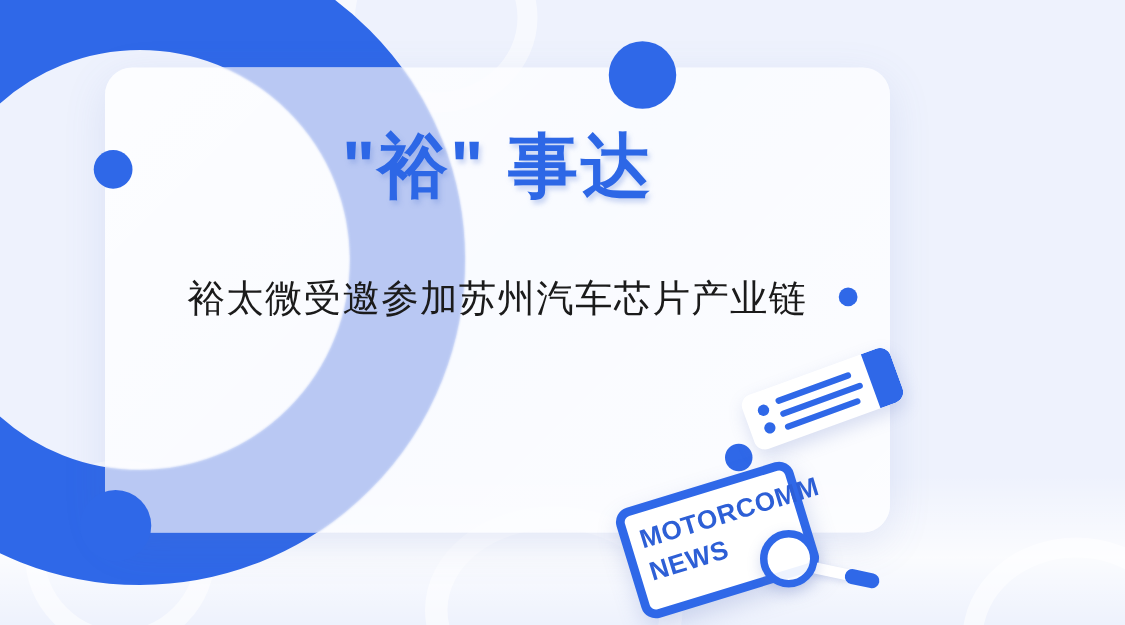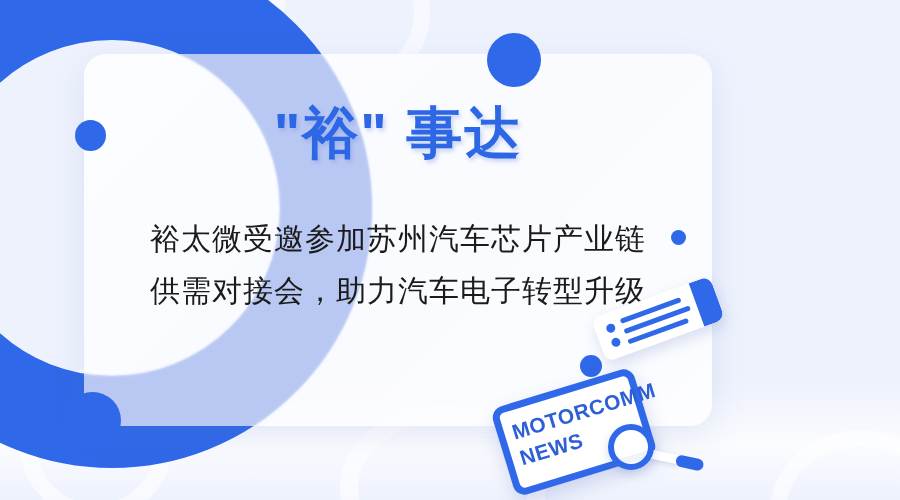--- a/index.html
+++ b/index.html
@@ -211,21 +211,20 @@
 
   <div class="card">
     <div class="card-inner-sheen"></div>
     <div class="blue-ring-soft" style="left:-232px; top:-106px;"></div>
   </div>
 
   <div class="headline">"裕" 事达</div>
 
   <div class="subline subline-1">裕太微受邀参加苏州汽车芯片产业链</div>
 
-  <div class="subline subline-2">供需对接会，助力汽车电子转型升级</div>
 
   <div class="dot dot-top"></div>
   <div class="dot dot-left"></div>
   <div class="dot dot-right"></div>
   <div class="dot dot-bottomleft"></div>
   <div class="dot dot-doc"></div>
 
   <div class="doc">
     <div class="doc-bullet doc-bullet-1"></div>
     <div class="doc-bullet doc-bullet-2"></div>

